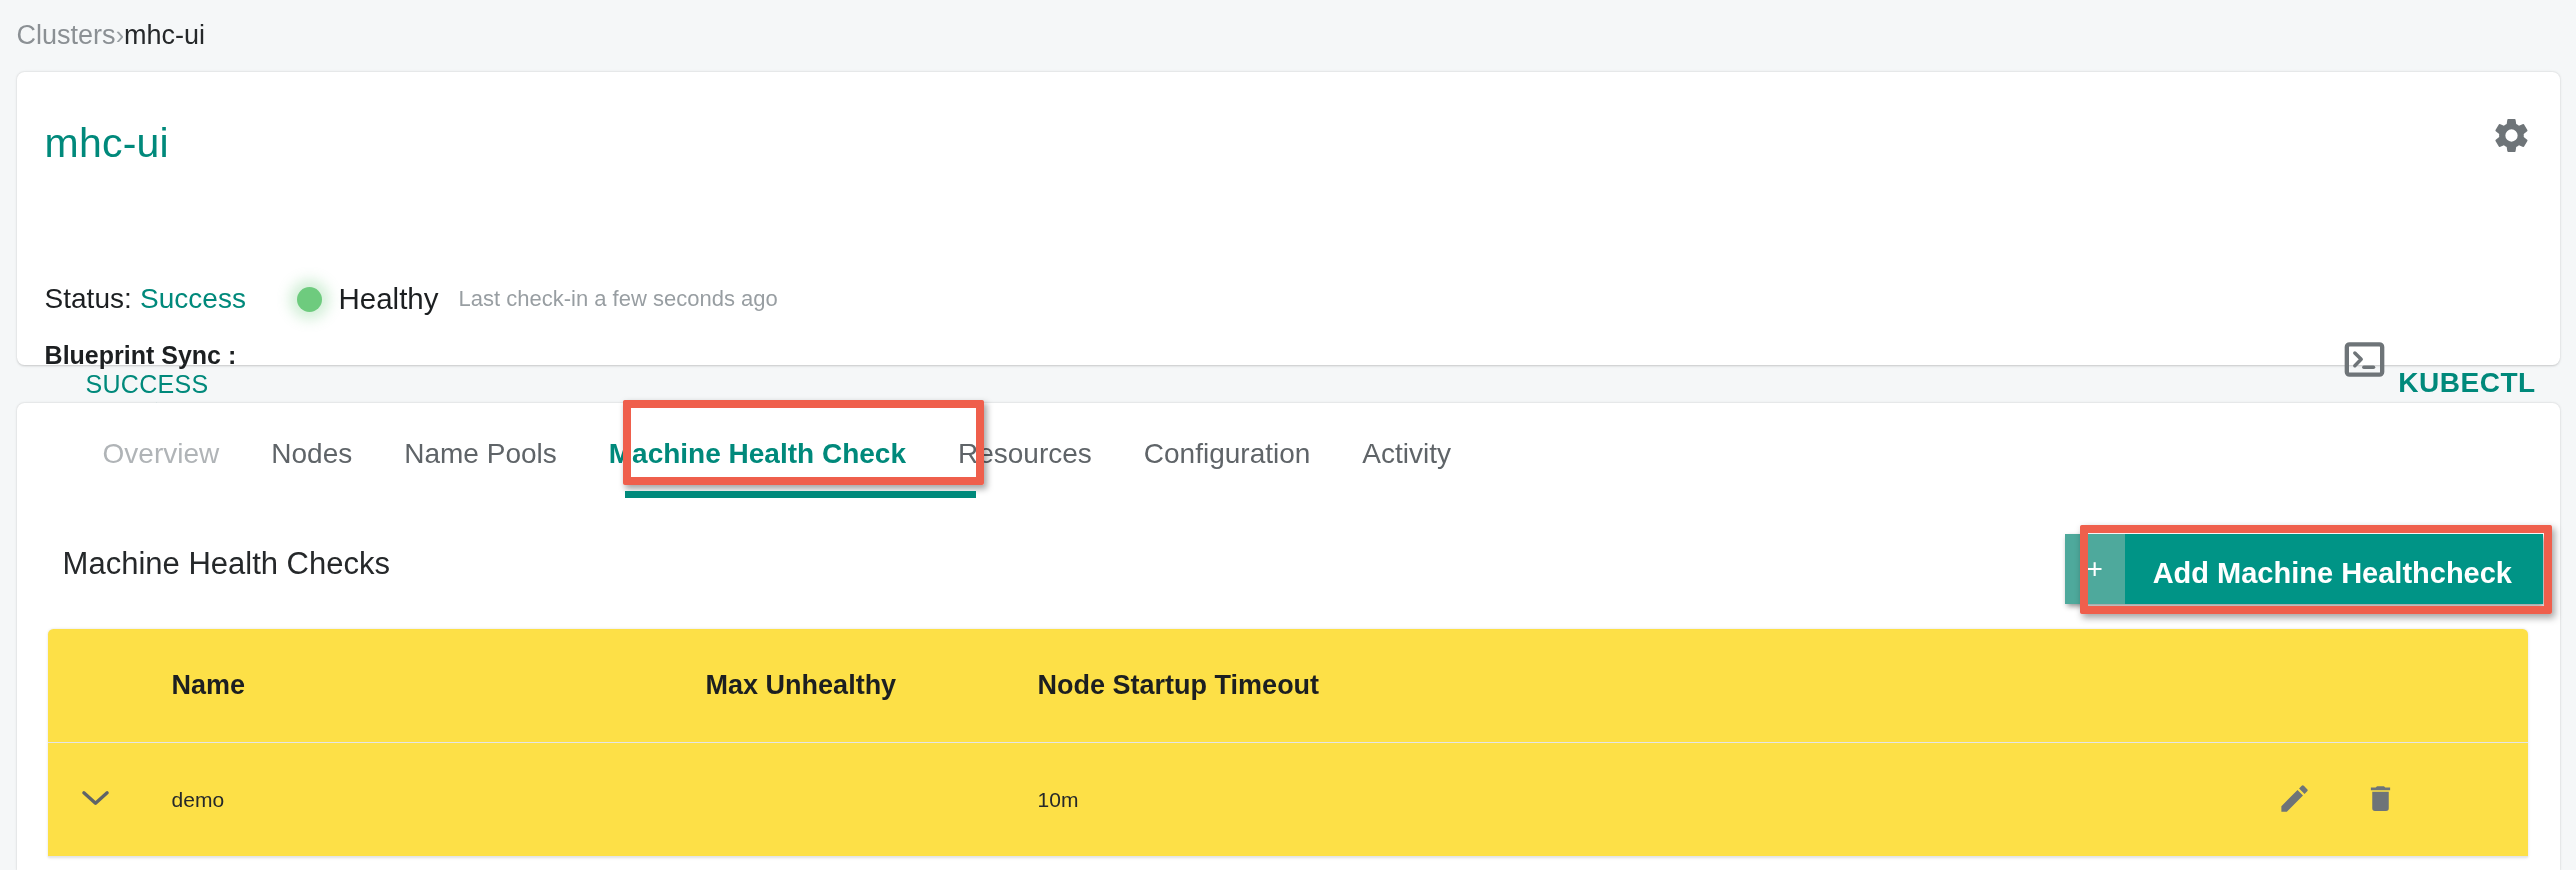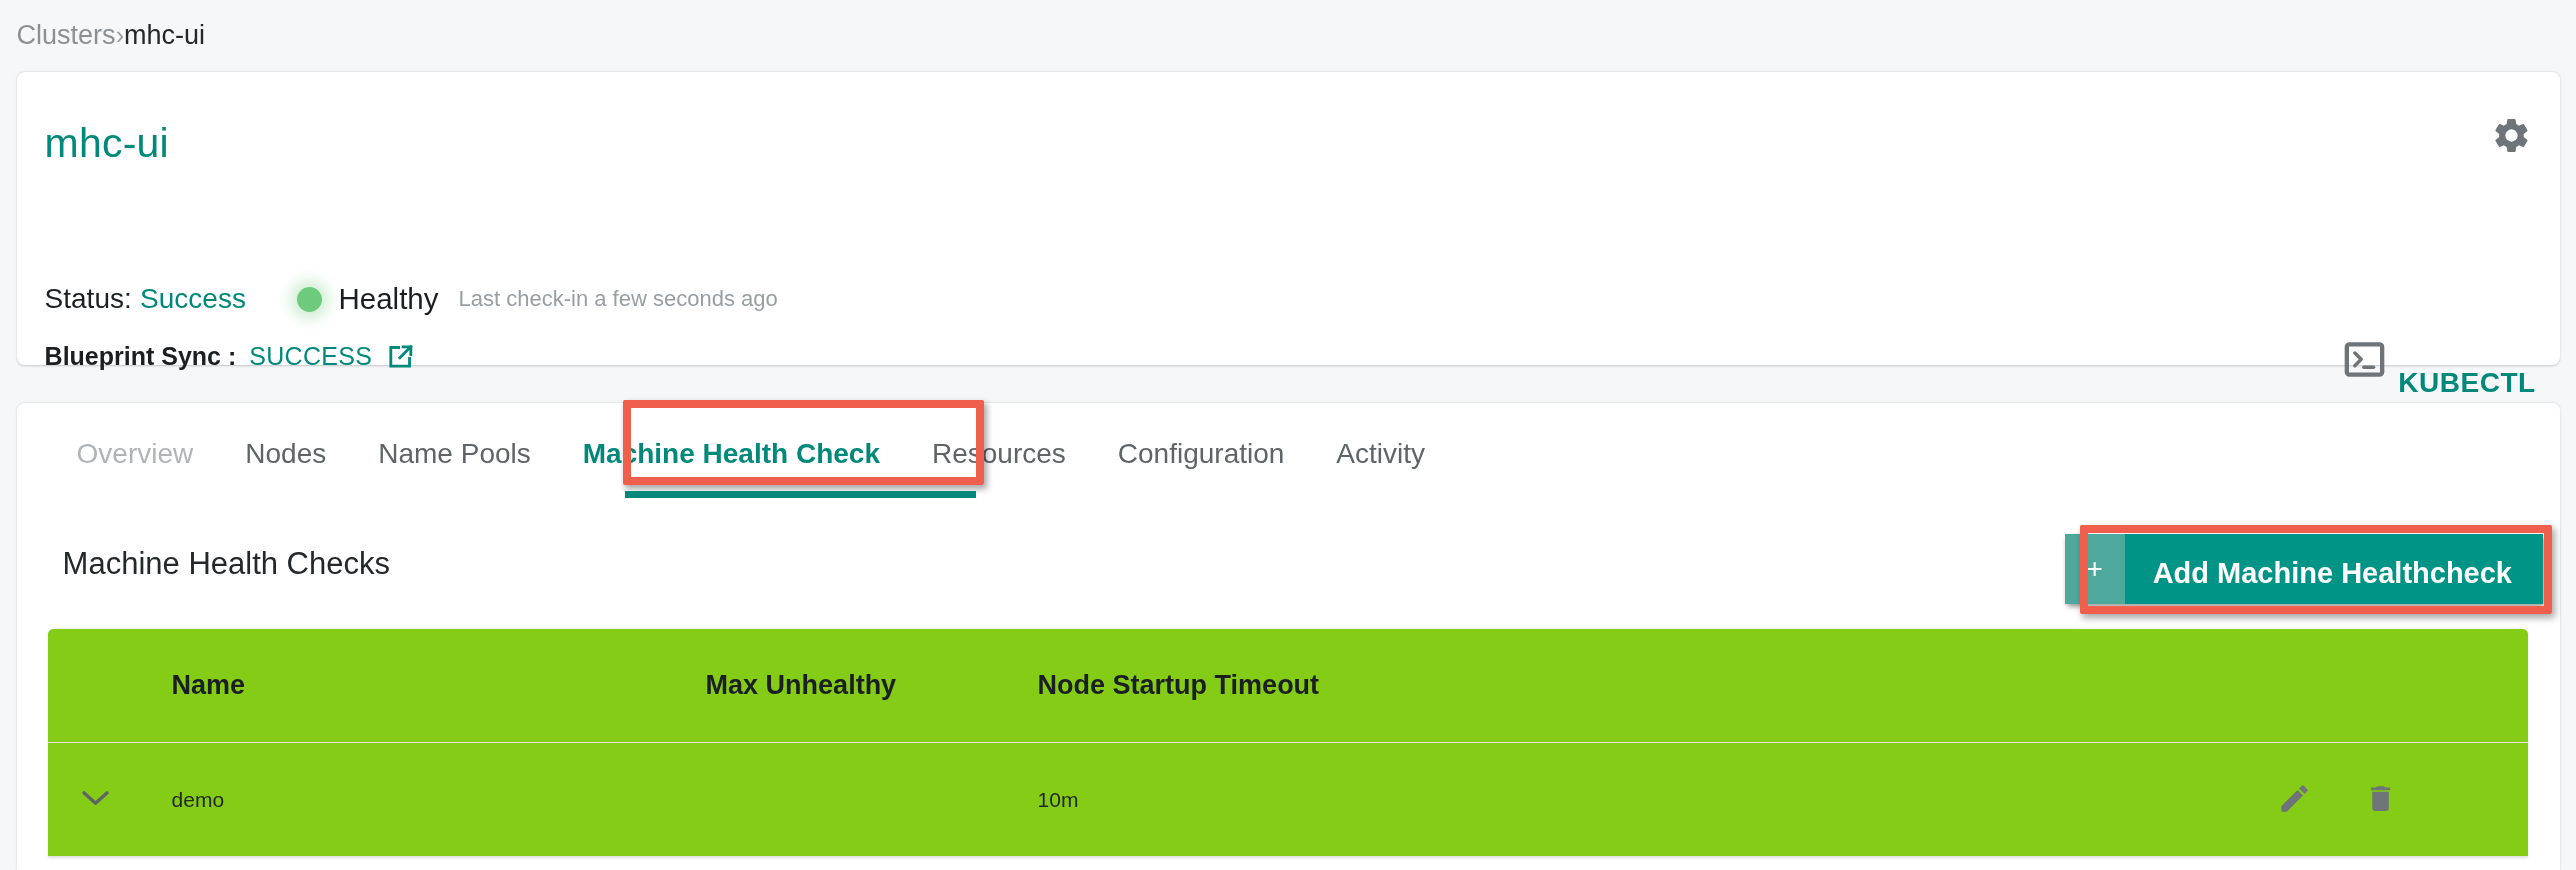--- a/index.html
+++ b/index.html
@@ -94,20 +94,21 @@
   }
 
   .sync-line {
     position: absolute;
     left: 28px;
     top: 269px;
     display: flex;
     align-items: center;
     font-size: 25px;
     white-space: nowrap;
+    flex-direction: column;
   }
   .sync-label { color: #1c1f21; font-weight: 700; }
   .sync-value { color: #00897b; margin-left: 13px; letter-spacing: 0.3px; }
   .ext-link-icon { margin-left: 13px; display: flex; align-items: center; }
 
   .gear-btn {
     position: absolute;
     right: 24px;
     top: 41px;
     width: 48px;
@@ -144,21 +145,21 @@
     border-bottom-right-radius: 0;
   }
 
   .tabbar {
     position: absolute;
     left: 0;
     top: 0;
     height: 101px;
     display: flex;
     align-items: center;
-    padding-left: 34px;
+    padding-left: 60px;
     gap: 0;
   }
   .tab {
     font-size: 28px;
     color: #7d8286;
     font-weight: 700;
     padding: 0 26px;
     height: 101px;
     display: flex;
     align-items: center;
@@ -240,21 +241,21 @@
     box-shadow: 2.8px 3.7px 7.4px rgba(0,0,0,0.35);
     pointer-events: none;
   }
 
   
   .table {
     position: absolute;
     left: 31px;
     top: 226px;
     width: 2480px;
-    background: #84cc16;
+    background: #fde047;
     border-radius: 5.5px 5.5px 0 0;
     box-shadow: 0 0.9px 2.8px rgba(0,0,0,0.13);
     overflow: hidden;
   }
   .thead, .trow {
     display: flex;
     align-items: center;
     height: 114px;
   }
   .thead { border-bottom: 1.8px solid #e3e5e7; }

